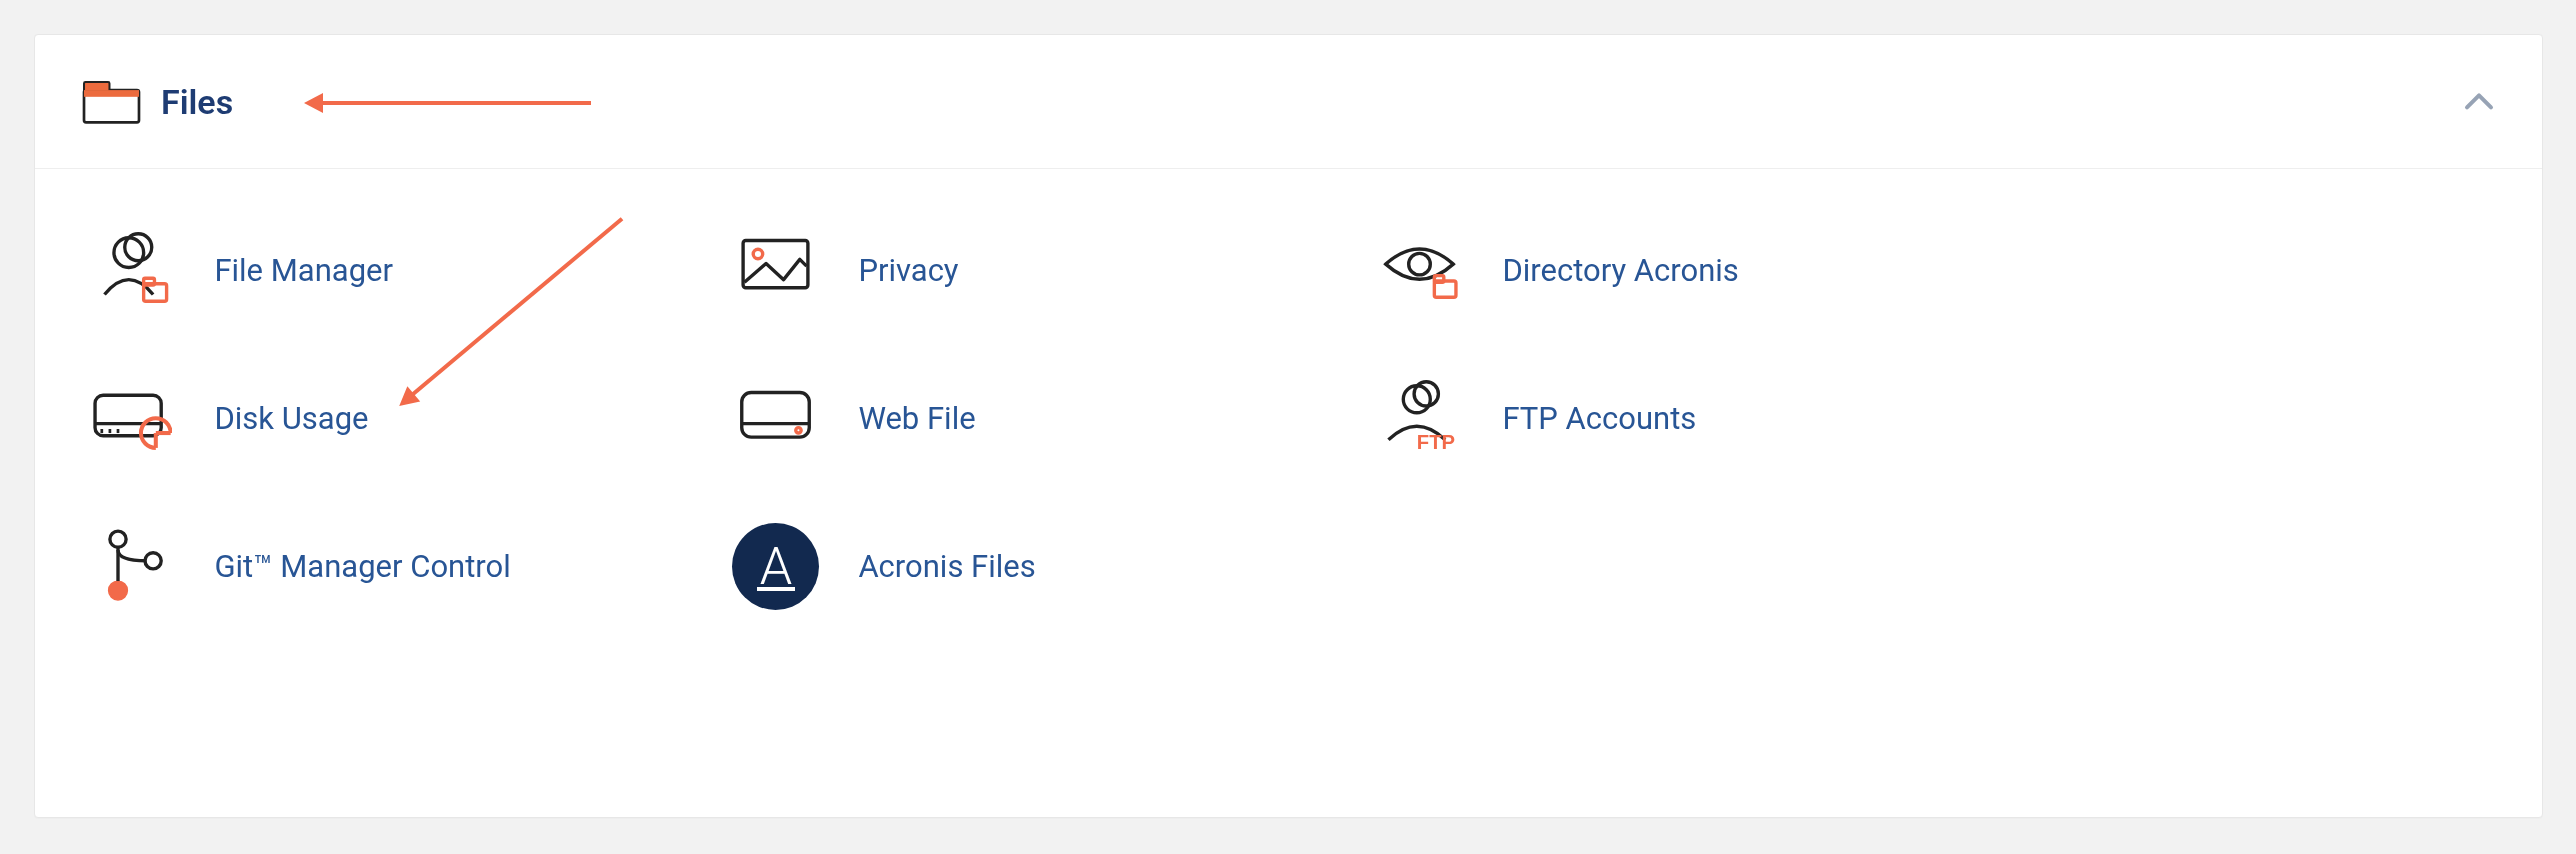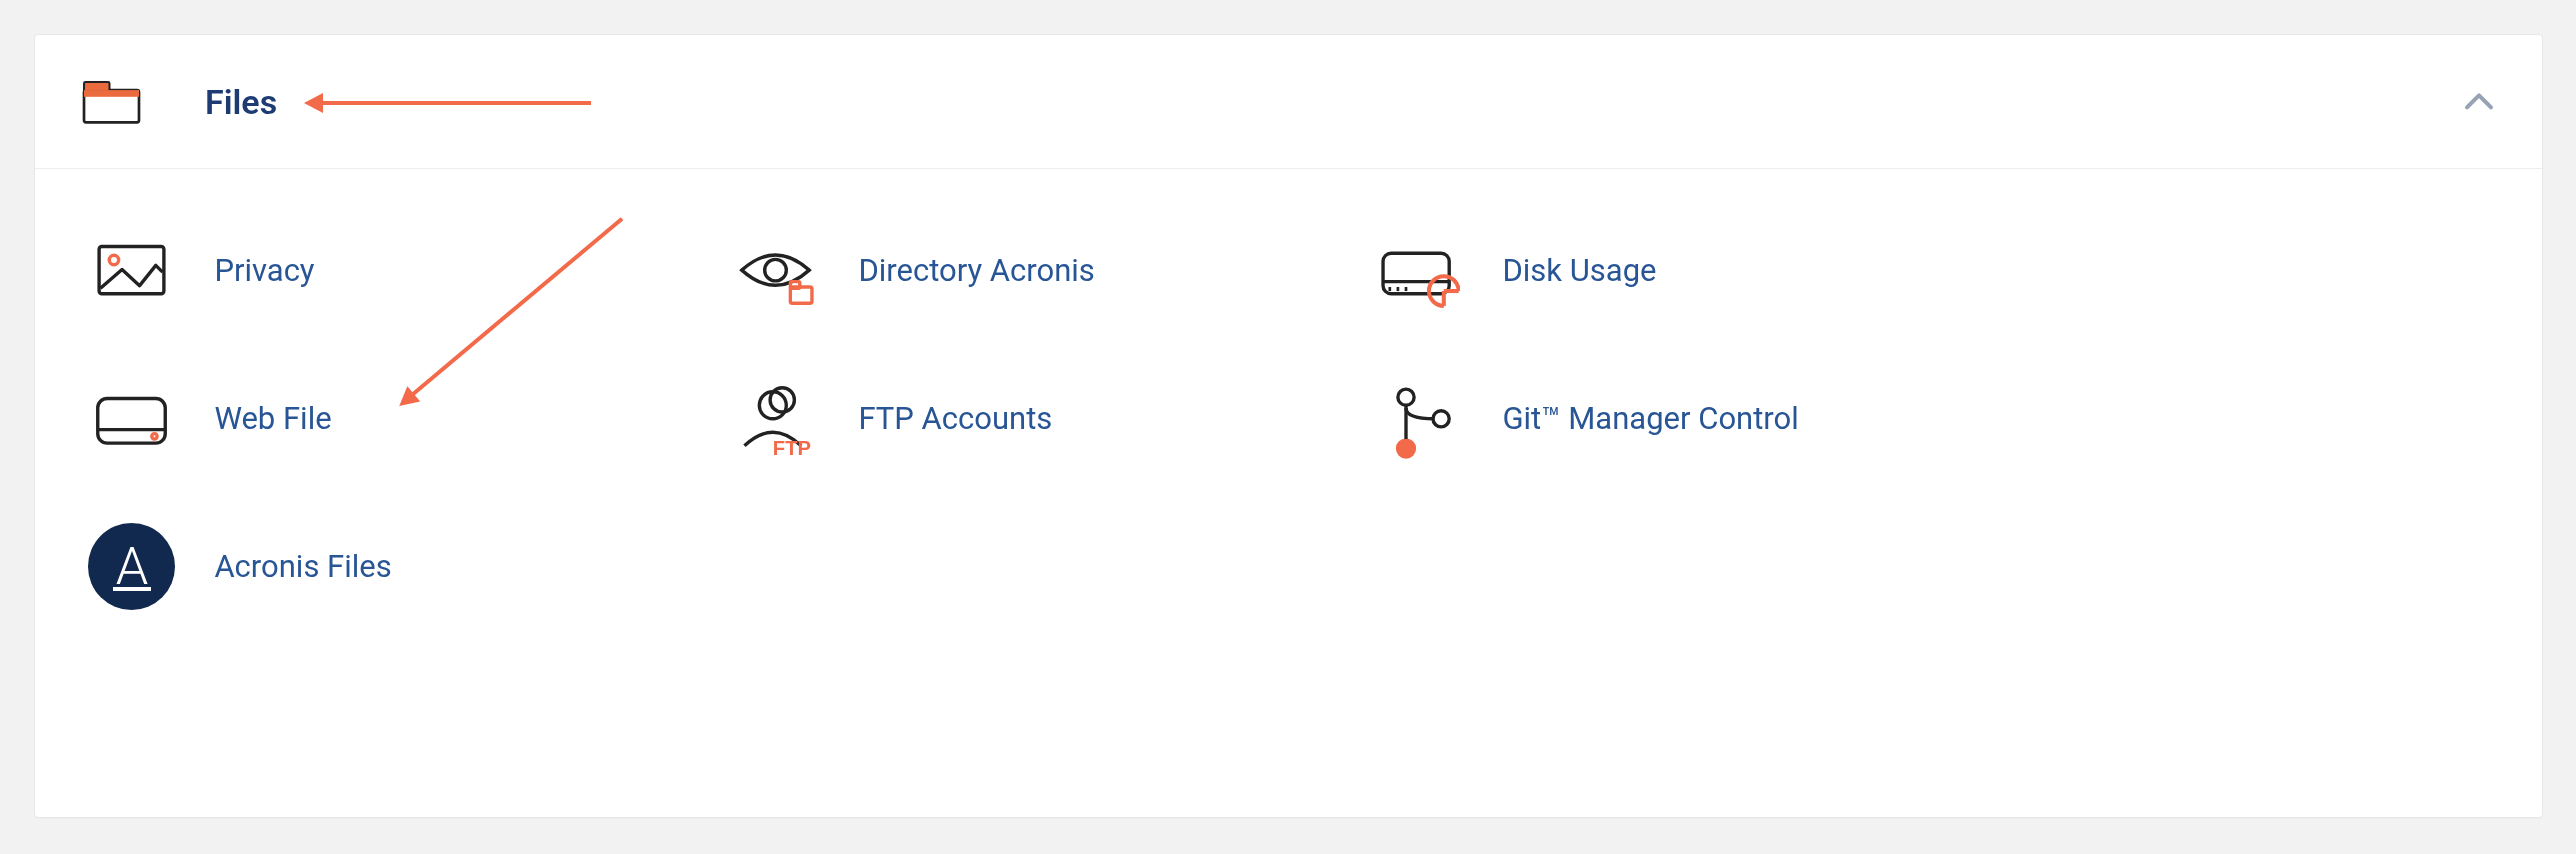--- a/index.html
+++ b/index.html
@@ -23,21 +23,21 @@
     box-shadow: 0 0.7px 1.3px rgba(0,0,0,0.02);
   }
   .panel-header {
     display: flex;
     align-items: center;
     justify-content: space-between;
     height: 134px;
     padding: 0 47px;
     border-bottom: 0.7px solid #eee;
   }
-  .panel-header-left { display: flex; align-items: center; gap: 64px; }
+  .panel-header-left { display: flex; align-items: center; gap: 20px; }
   .section-title {
     font-size: 34px; font-weight: 600; color: #1e3c73;
   }
   .header-icon { width: 59px; height: 47px; display: block; }
   .chevron { width: 32px; height: 32px; display: block; }
   .panel-body { position: relative; padding: 27px 48px 40px 48px; height: calc(100% - 134px); }
 
   .items-grid {
     display: grid;
     grid-template-columns: repeat(3, 644px);
@@ -46,21 +46,21 @@
     row-gap: 0;
   }
   .item {
     display: flex;
     align-items: center;
     gap: 39px;
     text-decoration: none;
     cursor: pointer;
     padding-left: 5.4px;
   }
-  .item-icon-wrap { width: 87px; height: 87px; display: flex; align-items: flex-end; justify-content: center; }
+  .item-icon-wrap { width: 87px; height: 87px; display: flex; align-items: flex-start; justify-content: center; }
   .item-icon { width: 81px; height: 81px; display: block; }
   .item-label { font-size: 31px; color: #285595; font-weight: 400; }
 
   
   .arrow-hz {
     position: absolute;
     height: 4px;
     background: #f26a4a;
   }
   .arrow-hz::before{
@@ -122,20 +122,32 @@
 
     <div class="arrow-hz" style="left:288px; top:66px; width:268px;"></div>
     <div class="arrow-diag-wrap" style="left:362px; top:356px; width:268px; height:134px;">
       <div class="arrow-diag-head" style="left:0; top:-1.3px; transform:rotate(-40deg);"></div>
       <div class="arrow-diag-line" style="left:9.4px; top:6.7px; width:282px; transform:rotate(-40deg);"></div>
     </div>
 
     <div class="panel-body">
       <div class="items-grid">
 
+        <a class="item">
+          <span class="item-icon-wrap">
+            <svg class="item-icon" viewBox="0 0 120 120">
+              <circle cx="56" cy="38" r="22" fill="none" stroke="#222" stroke-width="5"></circle>
+              <circle cx="70" cy="30" r="20" fill="none" stroke="#222" stroke-width="5"></circle>
+              <path d="M20 100 Q56 56 92 100" fill="none" stroke="#222" stroke-width="5"></path>
+              <rect x="78" y="84" width="34" height="26" rx="3" fill="none" stroke="#f26a4a" stroke-width="5"></rect>
+              <rect x="78" y="76" width="16" height="10" rx="2" fill="none" stroke="#f26a4a" stroke-width="5"></rect>
+            </svg>
+          </span>
+          <span class="item-label">File Manager</span>
+        </a>
 
         <a class="item">
           <span class="item-icon-wrap">
             <svg class="item-icon" viewBox="0 0 120 120">
               <rect x="12" y="20" width="96" height="70" rx="4" fill="none" stroke="#222" stroke-width="5"></rect>
               <circle cx="34" cy="40" r="7" fill="none" stroke="#f26a4a" stroke-width="5"></circle>
               <path d="M14 82 L46 54 L72 78 L96 48 L106 58" fill="none" stroke="#222" stroke-width="5" stroke-linejoin="round"></path>
             </svg>
           </span>
           <span class="item-label">Privacy</span>

